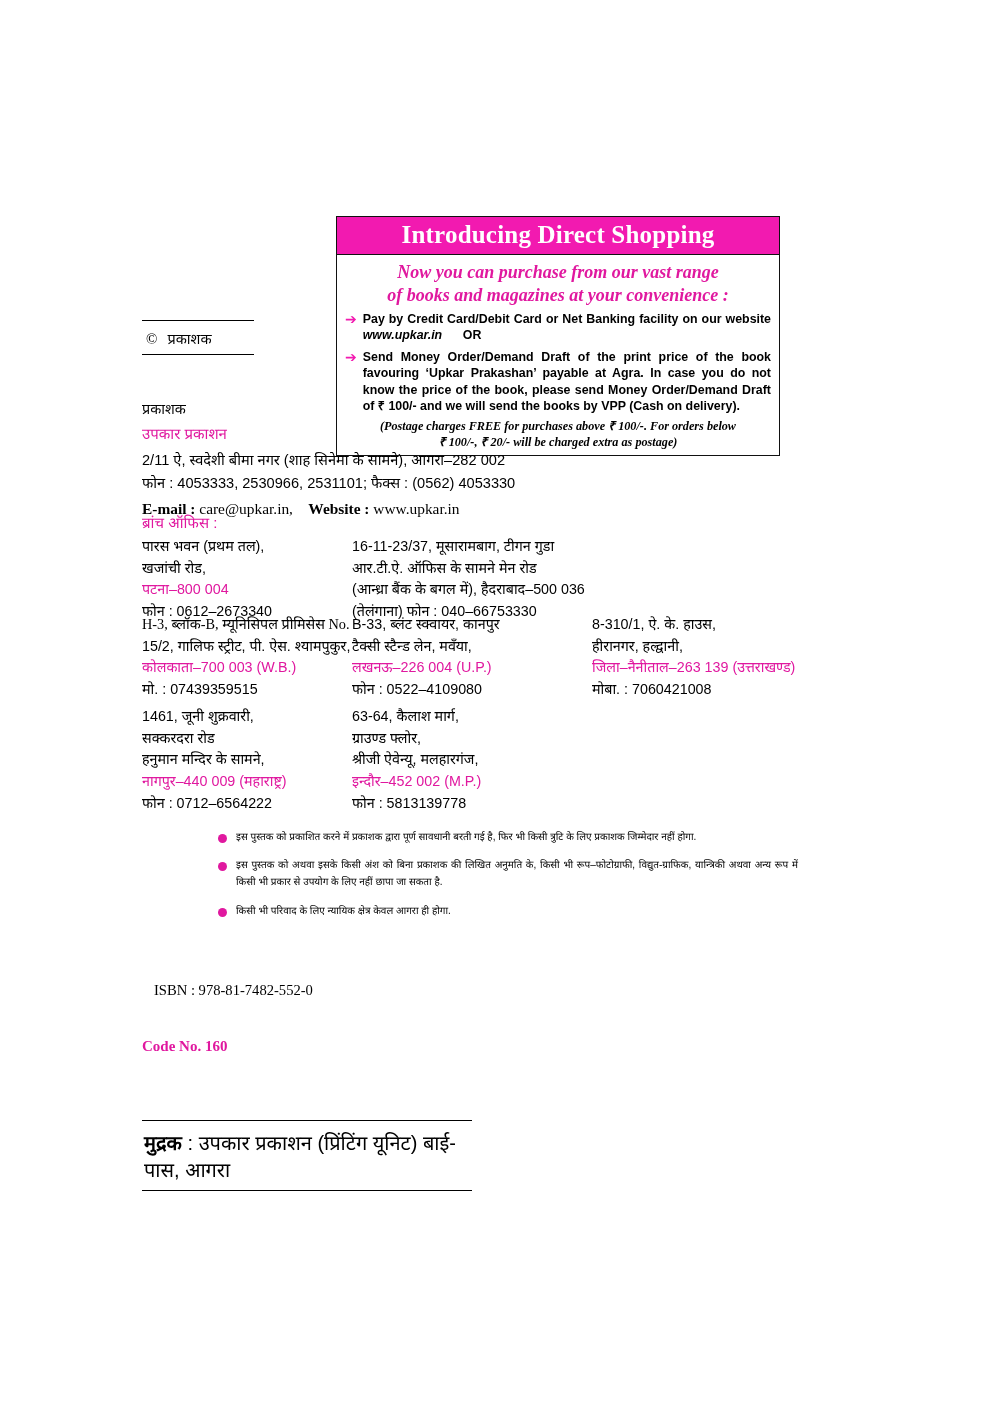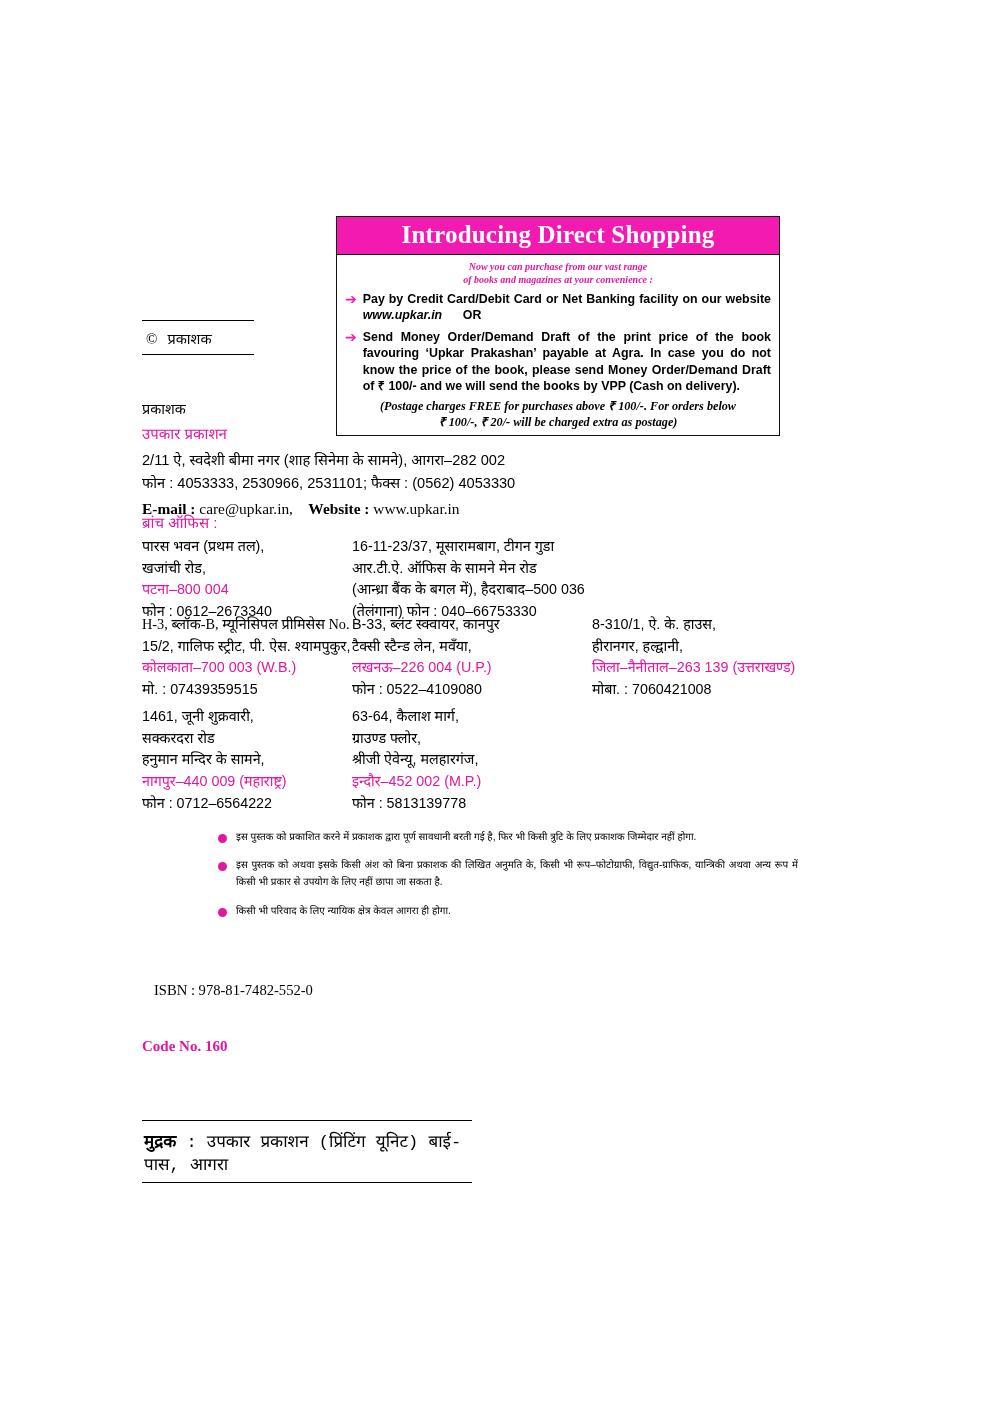--- a/index.html
+++ b/index.html
@@ -48,21 +48,21 @@
     padding: 4px 0 5px;
     border-bottom: 1.5px solid #111;
   }
   #promo-body { padding: 6px 8px 4px 8px; }
   #promo-sub {
     text-align: center;
     color: #e0189f;
     font-family: "Liberation Serif", serif;
     font-style: italic;
     font-weight: bold;
-    font-size: 10px;
+    font-size: 18px;
     line-height: 1.25;
     margin-bottom: 5px;
   }
   .promo-item {
     display: flex;
     gap: 6px;
     margin-bottom: 5px;
     font-family: "Liberation Sans", sans-serif;
     font-size: 12.4px;
     line-height: 1.32;
@@ -175,22 +175,22 @@
   }
 
   
   #printer-block {
     position: absolute;
     left: 142px; top: 1120px;
     width: 330px;
   }
   #printer-block .rule { border-top: 1.4px solid #000; }
   #printer-line {
-    font-family: Liberation Mono, monospace;
-    font-size: 17px;
+    font-family: Liberation Sans, sans-serif;
+    font-size: 20px;
     padding: 8px 0 7px 2px;
   }
   #printer-line .b { font-weight: bold; }
 </style>
 </head>
 <body>
 
 <div class="page">
 
   <div id="copyright-block">

